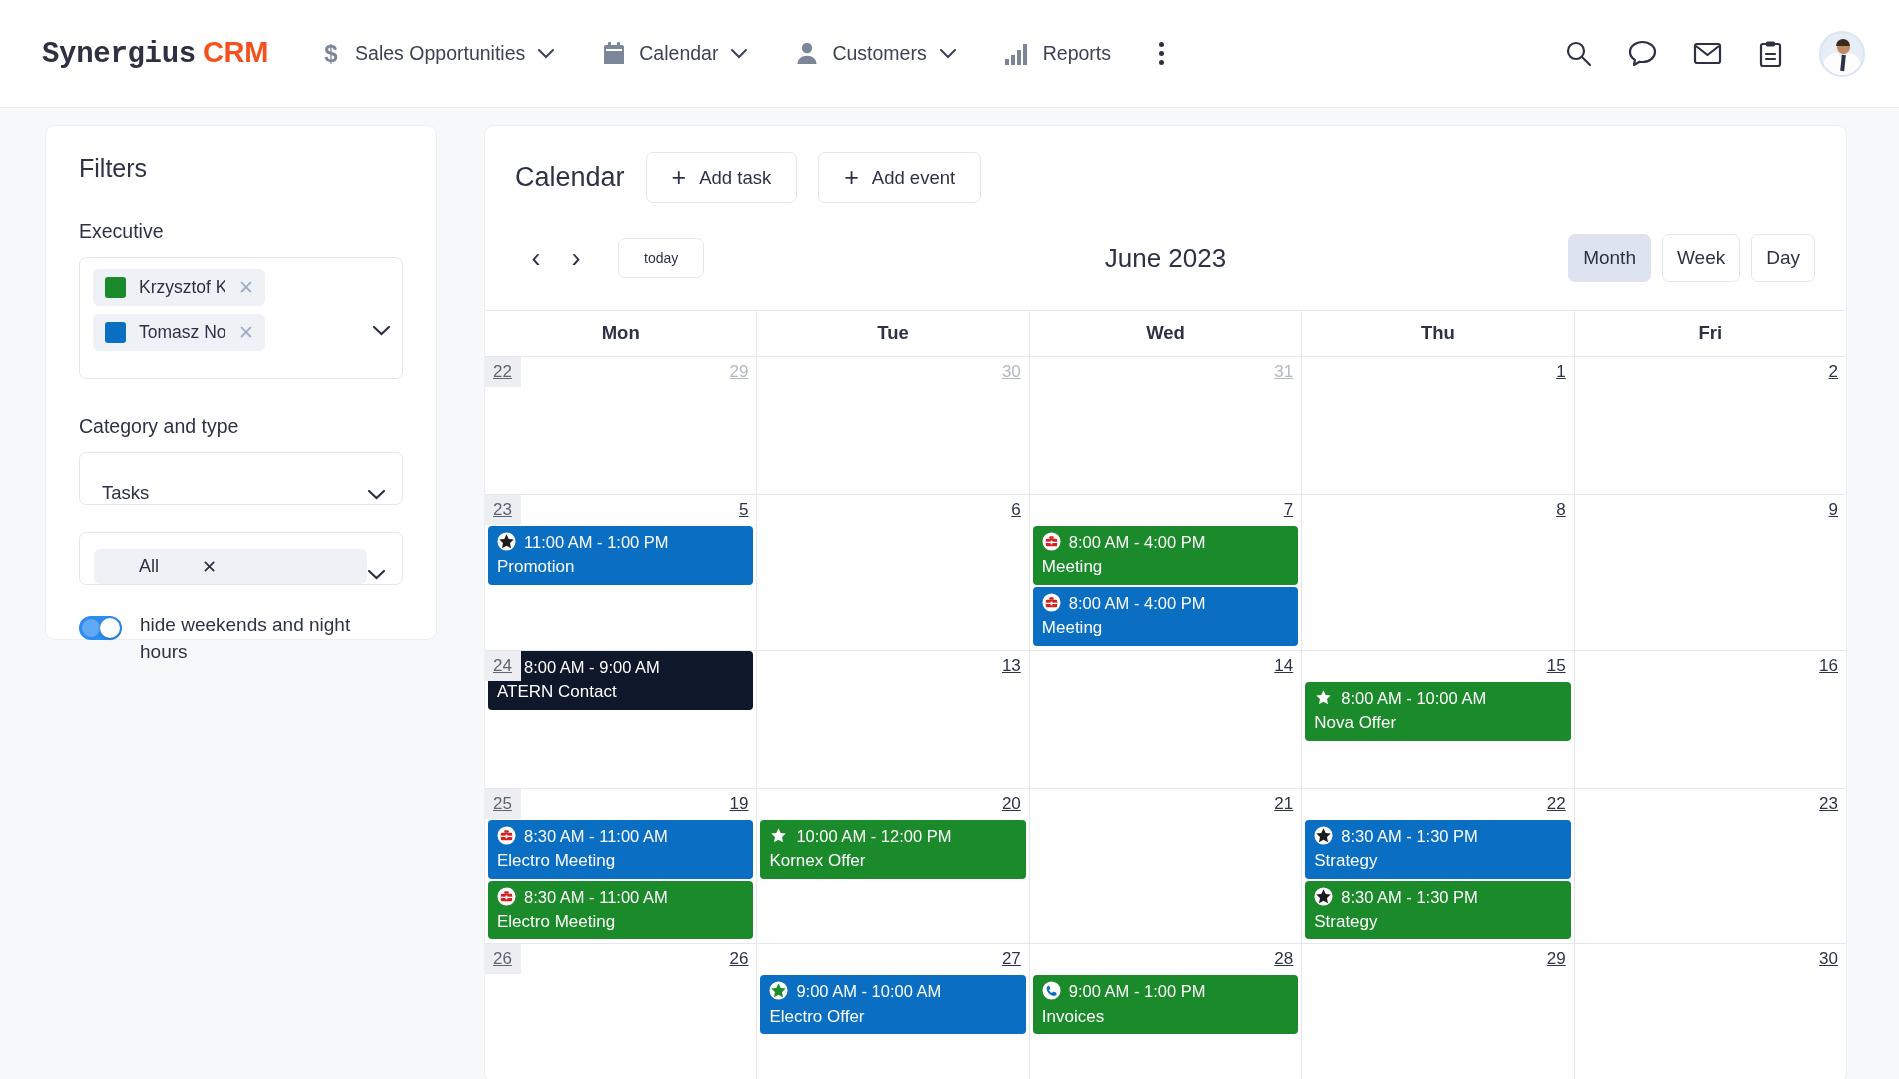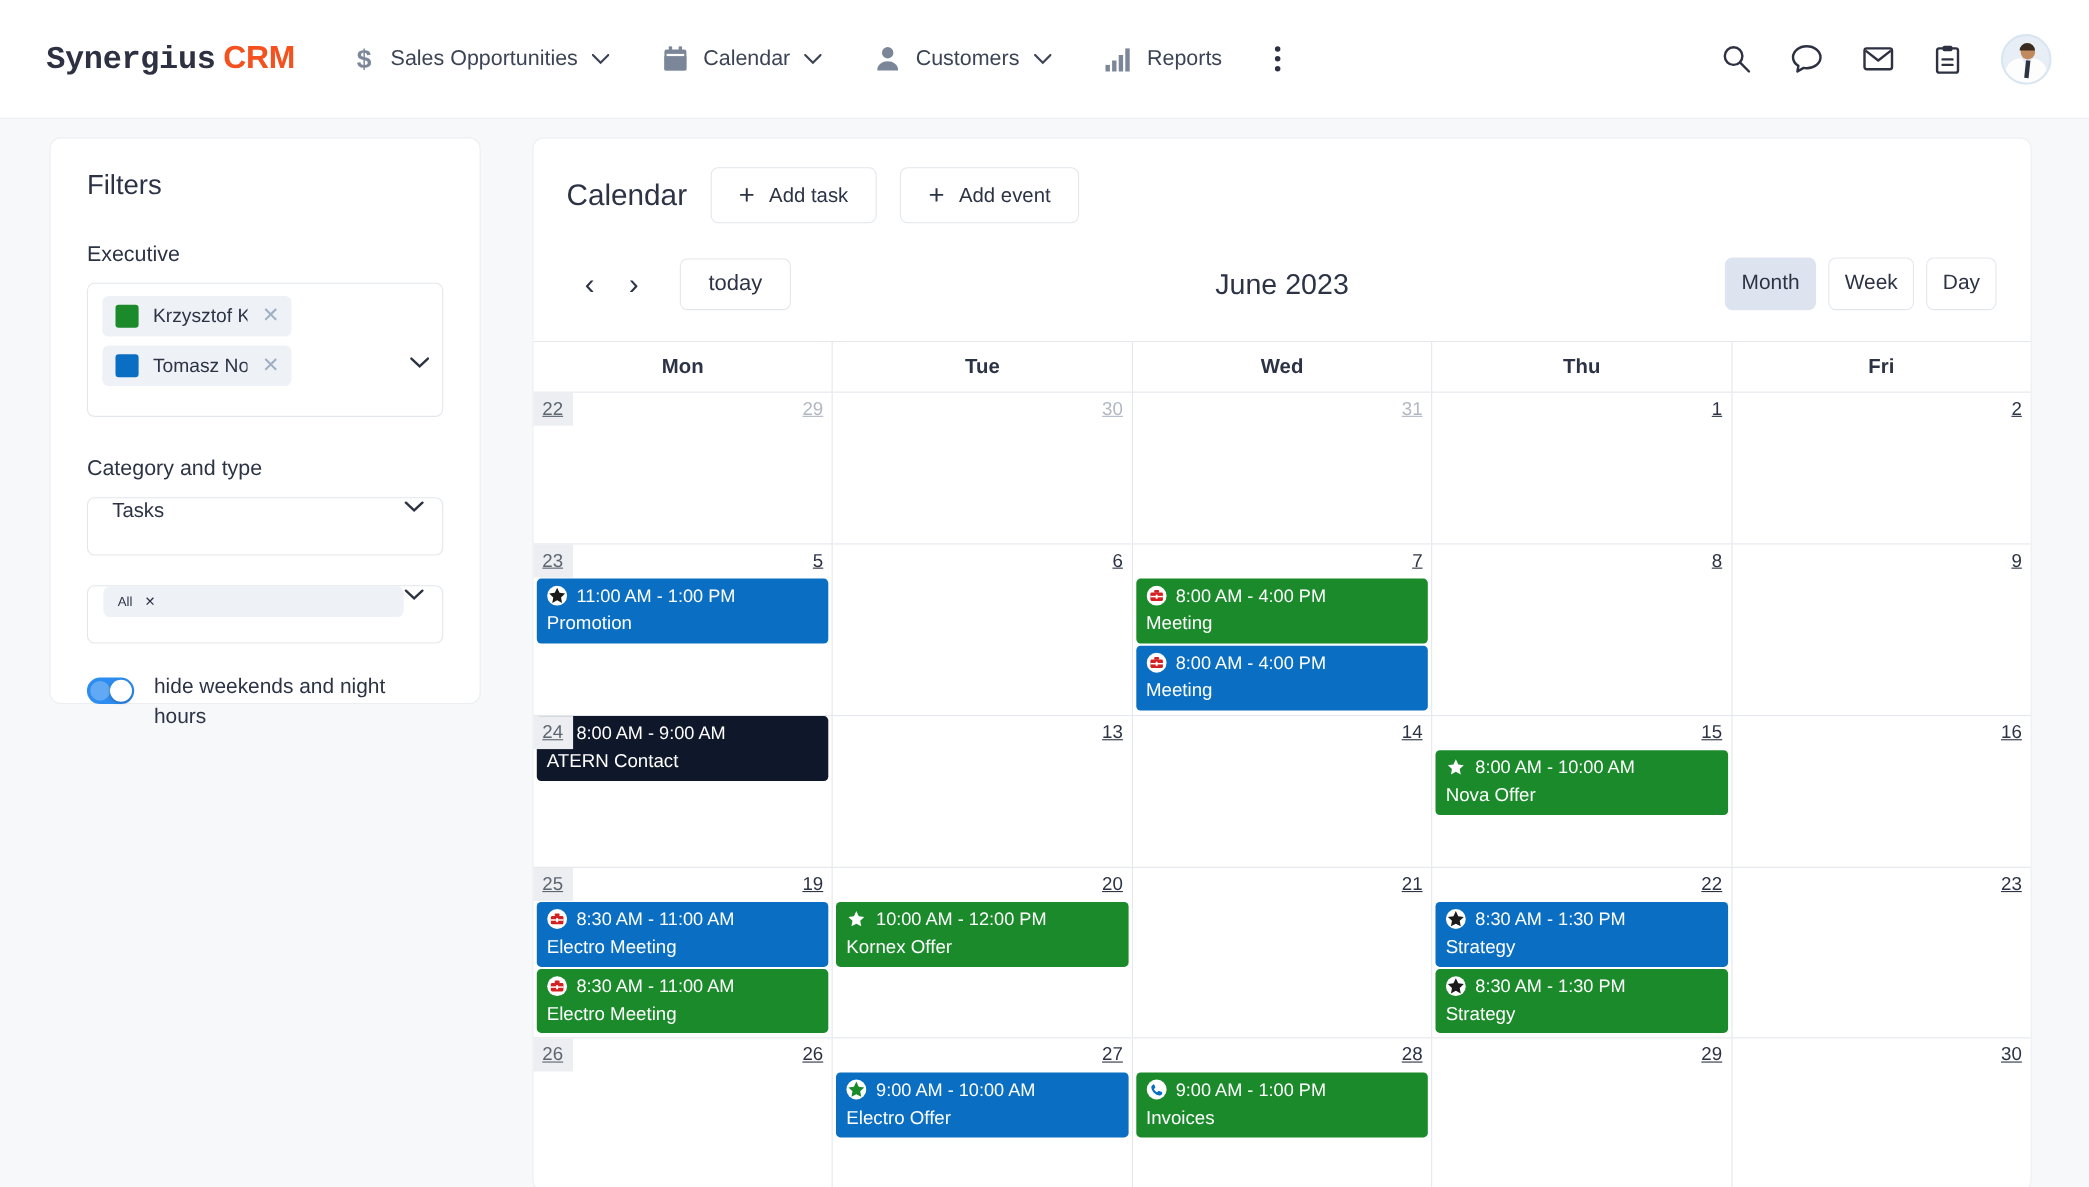--- a/index.html
+++ b/index.html
@@ -77,29 +77,29 @@
   .swatch { width: 21px; height: 21px; border-radius: 3px; flex: none; }
   .chip .ctext {
     font-size: 17.5px; color: #2c3345; flex: 1;
     white-space: nowrap; overflow: hidden;
   }
   .xbtn { color: #9fb0c4; font-size: 19px; line-height: 1; cursor: pointer; font-weight: 300;}
   .msCaret { color: #2c3345; align-self: center; margin-top: 26px; cursor: pointer; }
 
   .select {
     border: 1px solid #e3e7ec; border-radius: 7px;
-    height: 53px; display: flex; align-items: flex-start;
+    height: 53px; display: flex; align-items: flex-end;
     padding: 0 16px 0 22px; margin-bottom: 27px; cursor: pointer; background:#fff;
   }
   .select .sv { font-size: 18.5px; color: #2c3345; flex: 1; }
   .select .chipin {
     display:flex; align-items:center; gap:11px;
     background:#eef1f6; border-radius:6px; padding:7px 13px; margin-left:-8px;
   }
-  .select .chipin span { font-size: 12px; color:#2c3345; }
+  .select .chipin span { font-size: 18px; color:#2c3345;margin-left:32px; }
 
   .toggleRow { display: flex; align-items: flex-start; gap: 18px; margin-top: 9px; }
   .toggle {
     width: 43px; height: 24px; border-radius: 12px;
     background: #2d8cf0; position: relative; flex: none; cursor: pointer; margin-top: 4px;
   }
   .toggle::before{
     content:""; position:absolute; left:3px; top:3px; width:18px; height:18px;
     border-radius:50%; background:rgba(255,255,255,.25);
   }
@@ -132,21 +132,21 @@
     display: flex; align-items: center;
     padding: 31px 31px 0 31px; position: relative;
   }
   .arrowbtn {
     width: 40px; height: 40px; display:flex; align-items:center; justify-content:center;
     cursor: pointer; color: #2c3345; font-size: 27px; font-weight: 300;
     background:none; border:none;
   }
   .todaybtn {
     border: 1px solid #e3e7ec; border-radius: 7px; background: #fff;
-    padding: 11px 25px; font-size: 20px; color: #2c3345; cursor: pointer;
+    padding: 11px 25px; font-size: 14px; color: #2c3345; cursor: pointer;
     margin-left: 22px; font-family:"Liberation Sans", sans-serif;
   }
   .monthtitle {
     position: absolute; left: 0; right: 0; text-align: center;
     font-size: 26px; color: #2c3345; pointer-events: none;
   }
   .views { margin-left: auto; display: flex; gap: 11px; }
   .vbtn {
     border: 1px solid #e3e7ec; border-radius: 7px; background: #fff;
     padding: 12px 14px; font-size: 19px; color: #2c3345; cursor: pointer;

